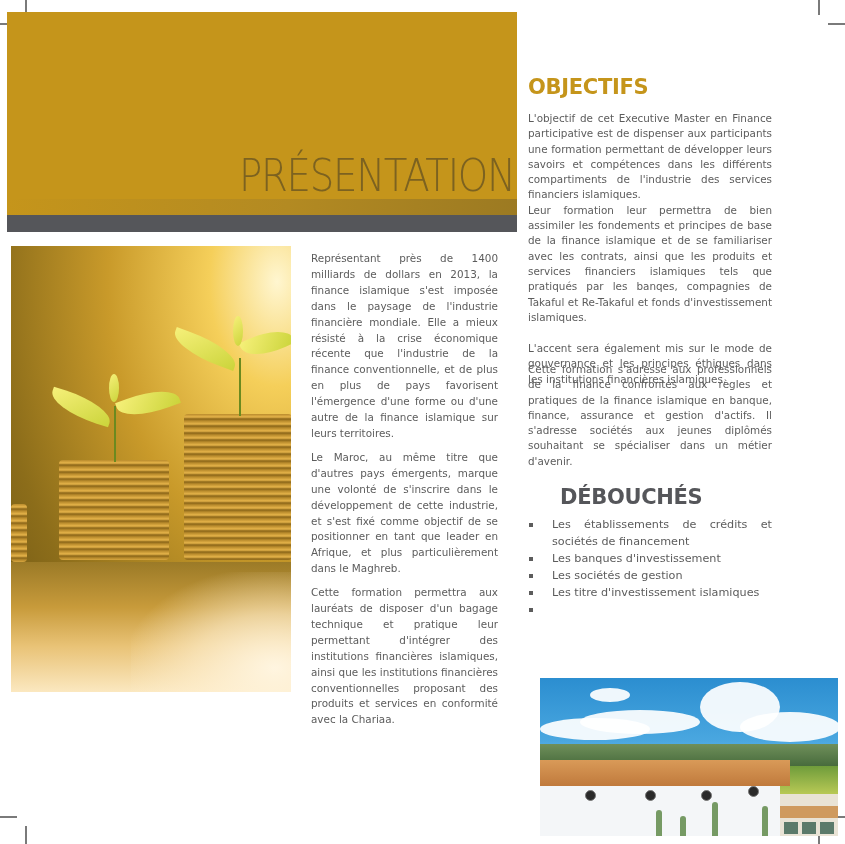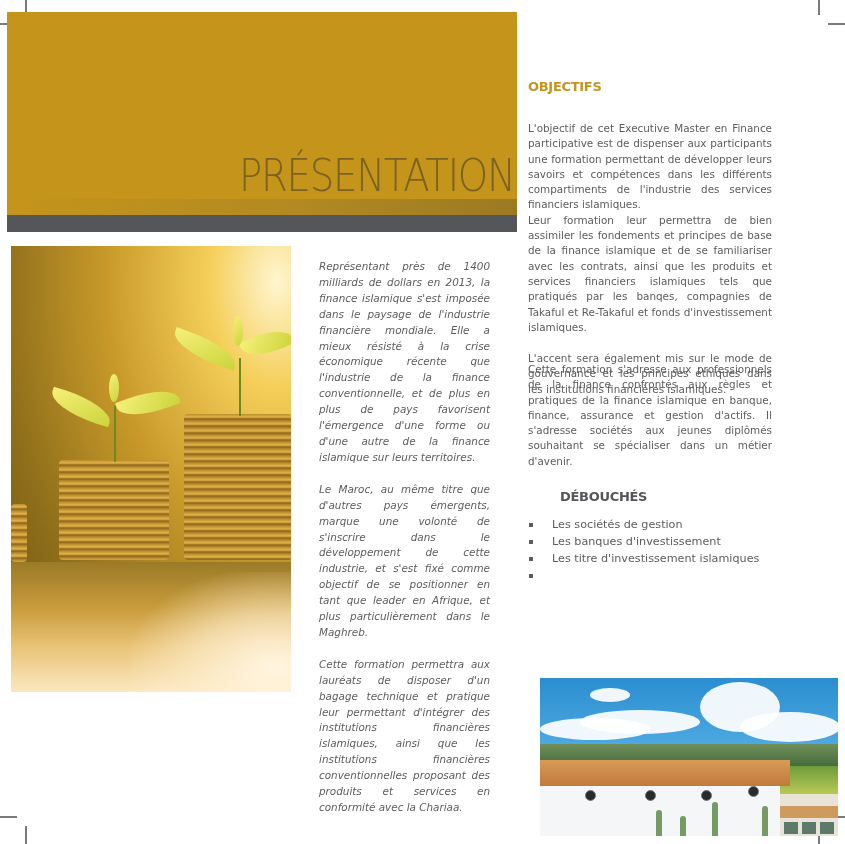--- a/index.html
+++ b/index.html
@@ -25,30 +25,30 @@
   .stack { position: absolute;
     background: repeating-linear-gradient(180deg, #b98b2c 0px, #e6b44a 3px, #8a6518 5px, #b98b2c 7px); border-radius: 4px; }
   .stack.s1 { left: 48px; top: 214px; width: 110px; height: 100px; }
   .stack.s2 { left: 173px; top: 168px; width: 108px; height: 146px; }
   .stack.s0 { left: 0; top: 258px; width: 16px; height: 58px; }
   .stem { position: absolute; width: 2px; background: #6b8a1f; }
   .leaf { position: absolute; background: linear-gradient(135deg, #f6f07a, #cbd43a); border-radius: 0 80% 0 80%; }
 
   .text-col { position: absolute; left: 303px; top: 243px; width: 203px; font-size: 10.4px; line-height: 15.9px;
     text-align: justify; color: #5c5c5c; }
-  .text-col p { margin: 16px; font-style: italic; }
+  .text-col p { margin: 8px; }
 
   .right-col { position: absolute; left: 528px; top: 76px; width: 244px; }
-  .heading { font-family: "DejaVu Sans", sans-serif; font-weight: bold; font-size: 13px; line-height: 22px;
+  .heading { font-family: "DejaVu Sans", sans-serif; font-weight: bold; font-size: 21px; line-height: 22px;
     letter-spacing: -0.3px; }
   .heading.gold { color: #c5951b; }
   .heading.dark { color: #55565a; margin-left: 32px; }
   .para { font-size: 10.4px; line-height: 15.3px; text-align: justify; color: #5c5c5c; }
   .sec-obj { position: absolute; left: 0; top: 0; width: 244px; }
-  .sec-obj .para { margin-top: 23px; }
+  .sec-obj .para { margin-top: 13px; }
   .sec-pub { position: absolute; left: 0; top: 279px; width: 244px; }
   .sec-pub .para { margin-top: 7px; }
   .sec-deb { position: absolute; left: 0; top: 410px; width: 244px; }
   .sec-deb ul { list-style: none; margin-top: 8px; }
   .sec-deb li { position: relative; padding-left: 24px; font-size: 11.2px; line-height: 17px; text-align: justify; color: #5c5c5c; }
   .sec-deb li .bullet { position: absolute; left: 1px; top: 7px; width: 4px; height: 4px; background: #5c5c5c; }
 
   .photo-campus { position: absolute; left: 540px; top: 678px; width: 298px; height: 158px; overflow: hidden;
     background: linear-gradient(180deg, #2b8ed0 0%, #4aa7e0 40%, #8ccaf0 62%, #cfe6f2 72%); }
   .cloud { position: absolute; background: #ffffff; border-radius: 50%; opacity: 0.92; }
@@ -113,23 +113,23 @@
     <div class="para" style="margin-top:16px">L'accent sera également mis sur le mode de gouvernance et les principes éthiques dans les institutions financières islamiques.</div>
   </div>
 
   <div class="sec-pub">
     <div class="para">Cette formation s'adresse aux professionnels de la finance confrontés aux règles et pratiques de la finance islamique en banque, finance, assurance et gestion d'actifs. Il s'adresse sociétés aux jeunes diplômés souhaitant se spécialiser dans un métier d'avenir.</div>
   </div>
 
   <div class="sec-deb">
     <div class="heading dark">DÉBOUCHÉS</div>
     <ul>
-      <li><span class="bullet"></span></li>
+      <li><span class="bullet"></span><span>Les établissements de crédits et sociétés de financement</span></li>
+      <li><span class="bullet"></span><span>Les banques d'investissement</span></li>
       <li><span class="bullet"></span><span>Les sociétés de gestion</span></li>
-      <li><span class="bullet"></span><span>Les banques d'investissement</span></li>
       <li><span class="bullet"></span><span>Les titre d'investissement islamiques</span></li>
       <li><span class="bullet"></span></li>
     </ul>
   </div>
 </div>
 
 <div class="photo-campus">
   <div class="cloud" style="left:50px;top:10px;width:40px;height:14px;"></div>
   <div class="cloud" style="left:0;top:40px;width:110px;height:22px;"></div>
   <div class="cloud" style="left:40px;top:32px;width:120px;height:24px;"></div>

